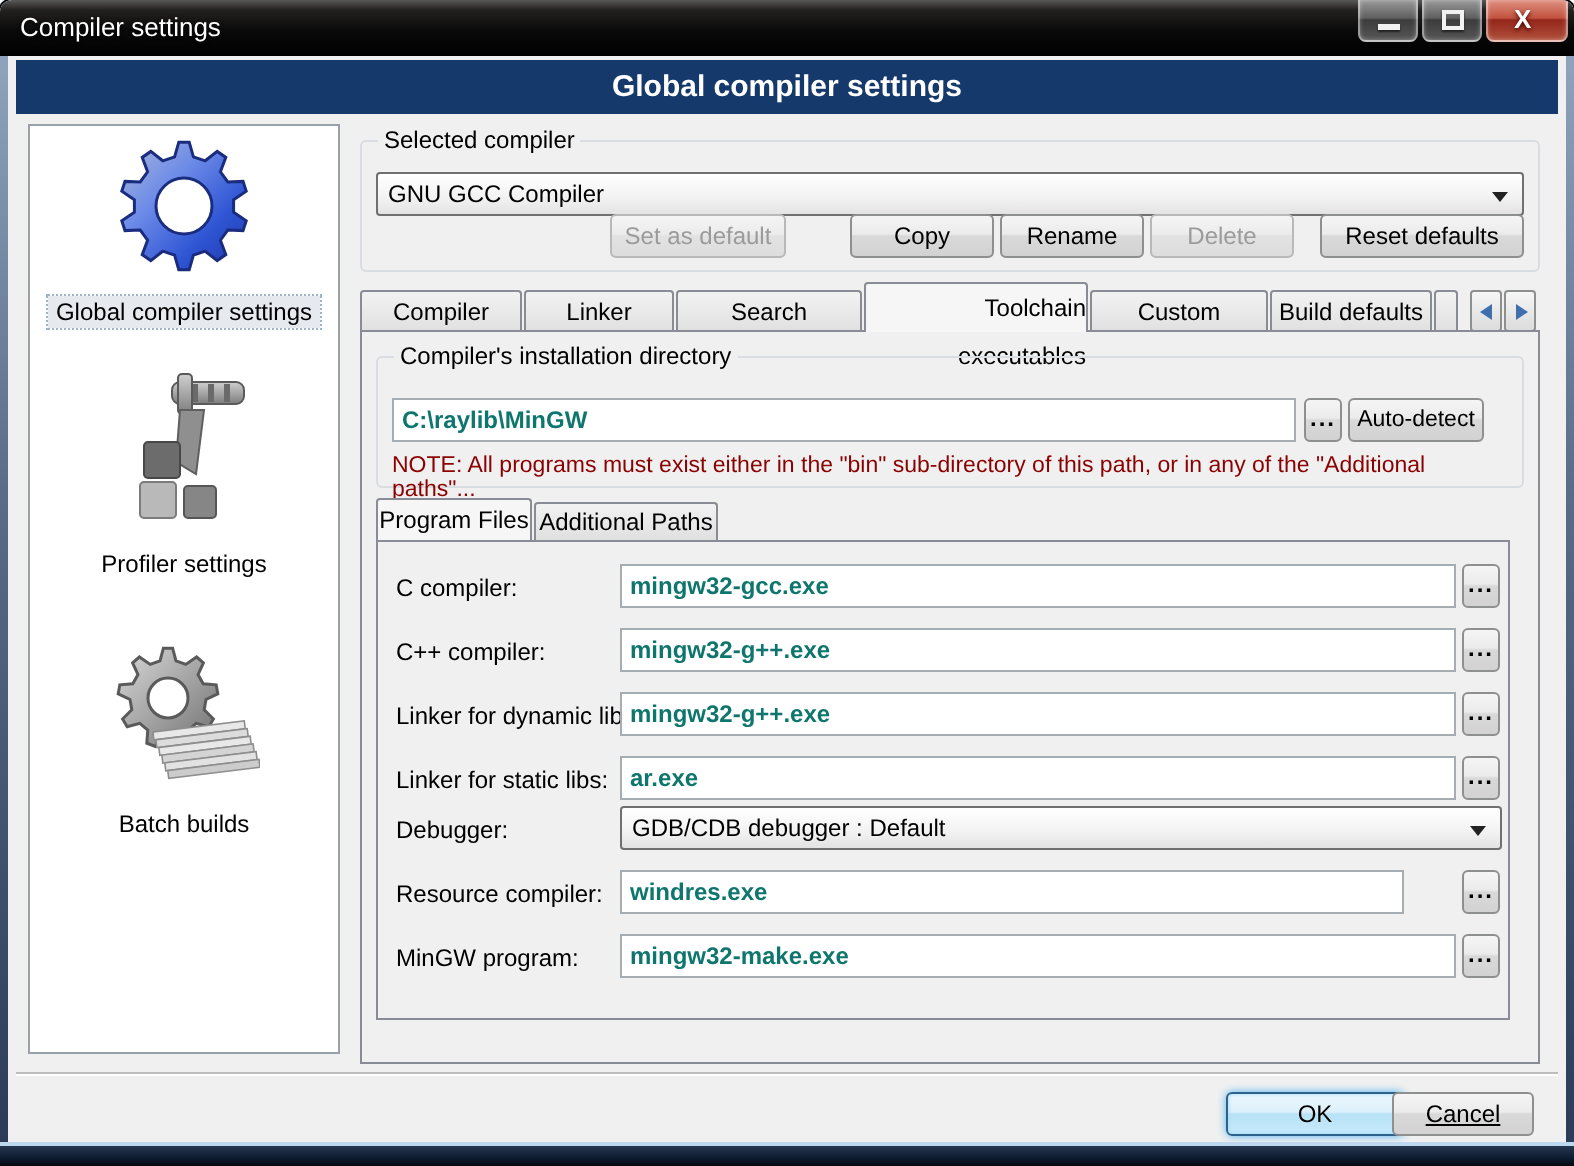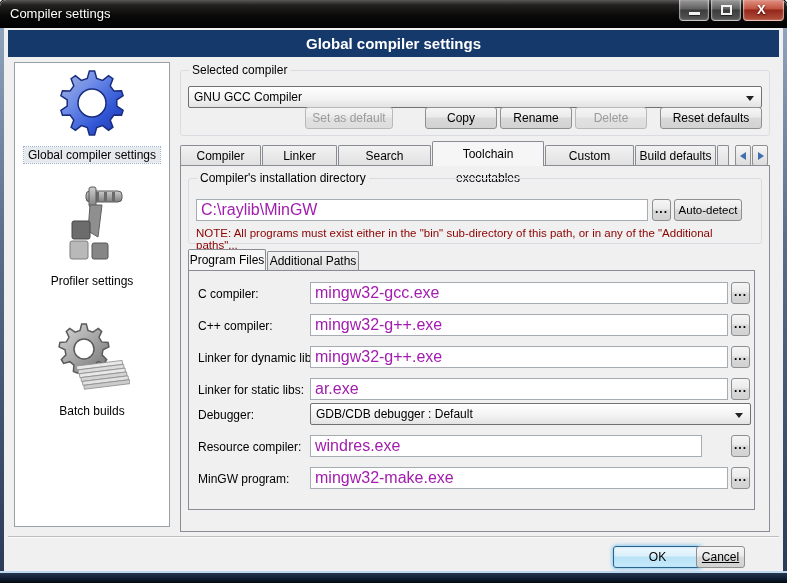--- a/index.html
+++ b/index.html
@@ -70,31 +70,31 @@
     background: linear-gradient(to bottom, #ffffff, #f2f2f2 60%, #e3e3e3);
     font-size: 12px; line-height: 20px; padding-left: 5px; color: #000;
   }
   .combo .arrow {
     position: absolute; right: 7px; top: 9px; width: 0; height: 0;
     border-left: 4px solid transparent; border-right: 4px solid transparent;
     border-top: 5px solid #222;
   }
   .tfield {
     position: absolute; height: 22px; border: 1px solid #a5acb2; background: #fff;
-    font-size: 16px; padding: 0 4px; font-family: "Liberation Sans", sans-serif; color: #a21caf;
+    font-size: 12px; padding: 0 4px; font-family: "Liberation Sans", sans-serif; color: #0f766e; font-weight: bold;
   }
   .browse { font-weight: bold; letter-spacing: 1px; line-height: 18px; }
   .flabel { position: absolute; font-size: 12px; color: #000; }
   
   .tab {
     position: absolute; top: 145px; height: 21px; font-size: 12px; text-align: center;
     line-height: 20px; background: linear-gradient(#f2f2f2, #e0e0e0);
     border: 1px solid #898c95; border-bottom: none; border-radius: 2px 2px 0 0; z-index: 2;
   }
-  .tab.active { top: 141px; height: 25px; background: #f6f6f6; line-height: 24px; z-index: 4; }
+  .tab.active { top: 141px; height: 25px; background: #f6f6f6; line-height: 24px; z-index: 4; text-align: right; }
   .subtab {
     position: absolute; height: 21px; font-size: 12px; text-align: center; line-height: 20px;
     background: linear-gradient(#f2f2f2, #e0e0e0); border: 1px solid #898c95; border-bottom: none;
     border-radius: 2px 2px 0 0; z-index: 2;
   }
   .subtab.active { background: #f6f6f6; z-index: 4; }
   .page { position: absolute; border: 1px solid #898c95; background: #f0f0f0; z-index: 3; }
   .tab-scroll { position: absolute; top: 145px; width: 16px; height: 21px; z-index: 2;
     background: linear-gradient(#f6f6f6, #dcdcdc); border: 1px solid #8e8f8f; border-radius: 2px; }
   .tri-l { position: absolute; left: 4px; top: 6px; width: 0; height: 0;
@@ -252,15 +252,15 @@
   <div class="flabel" style="left:198px; top:440px; z-index:6;">Resource compiler:</div>
   <input class="tfield" style="left: 310px; top: 435px; width: 392px; z-index: 6;" value="windres.exe">
   <div class="btn browse" style="left:731px; top:435px; width:19px; z-index:6;">...</div>
 
   <div class="flabel" style="left:198px; top:472px; z-index:6;">MinGW program:</div>
   <input class="tfield" style="left: 310px; top: 467px; width: 418px; z-index: 6;" value="mingw32-make.exe">
   <div class="btn browse" style="left:731px; top:467px; width:19px; z-index:6;">...</div>
 
   <div class="footer-sep"></div>
   <div class="btn default-btn" style="left:613px; top:546px; width:89px;">OK</div>
-  <div class="btn" style="left:696px; top:546px; width:49px;text-decoration:underline;">Cancel</div>
+  <div class="btn" style="left:696px; top:546px; width:71px;text-decoration:underline;">Cancel</div>
 
 </div>
 
 </body></html>

